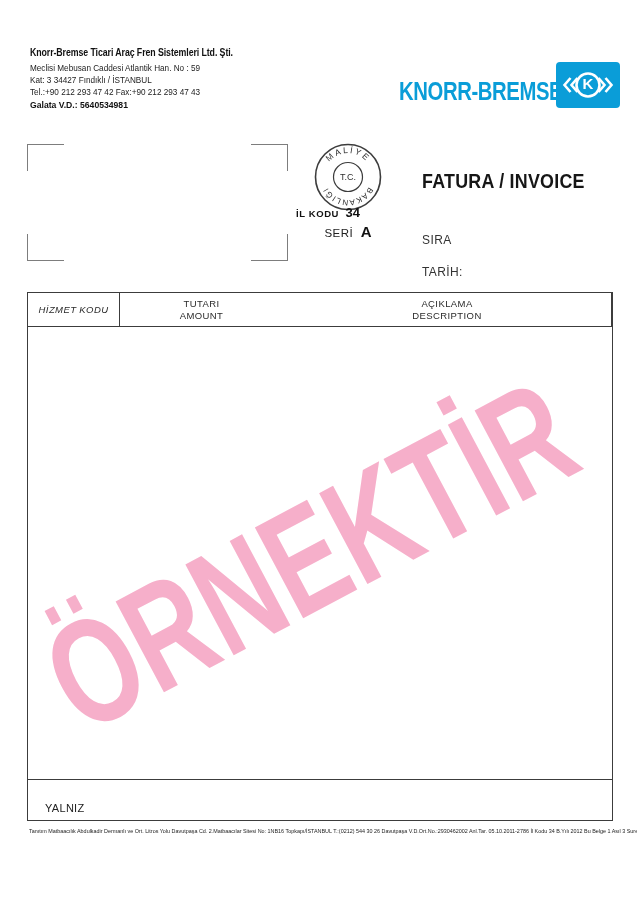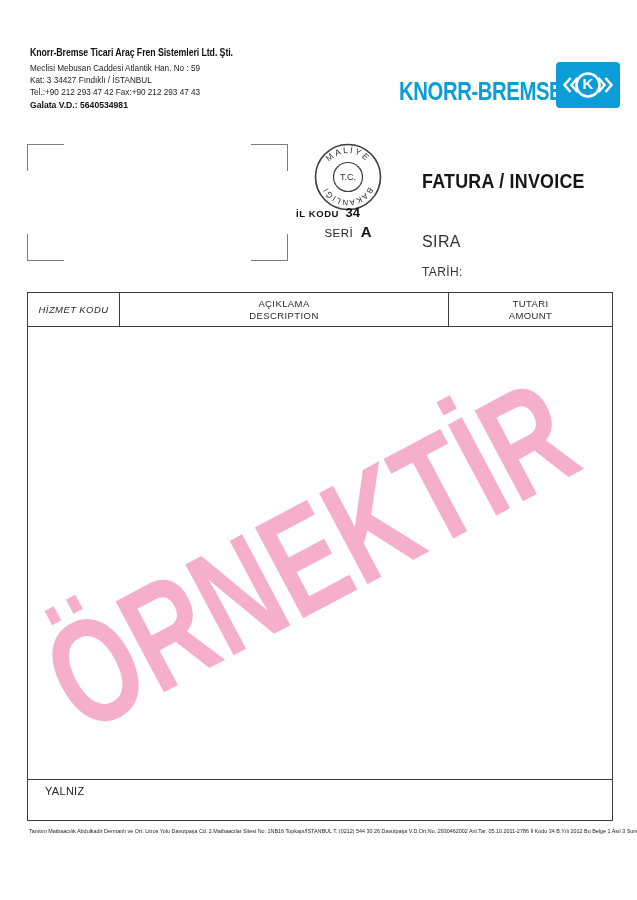--- a/index.html
+++ b/index.html
@@ -32,34 +32,34 @@
   .il-kodu{left:296px;top:203px;width:104px;white-space:nowrap;}
   .il-kodu .lbl{font-size:9.5px;font-weight:bold;letter-spacing:0.6px;color:#111;}
   .il-kodu .val{font-size:13px;font-weight:bold;color:#111;margin-left:2px;}
   .seri{left:296px;top:223px;width:104px;text-align:center;white-space:nowrap;}
   .seri .lbl{font-size:11.5px;color:#222;letter-spacing:0.5px;}
   .seri .val{font-size:15px;font-weight:bold;color:#111;margin-left:3px;}
 
   
   .fatura-title{left:422px;top:169px;font-size:21px;font-weight:bold;color:#161616;
     transform:scaleX(0.85);transform-origin:left top;white-space:nowrap;letter-spacing:0.3px;}
-  .sira{left:422px;top:233px;font-size:16px;color:#333;letter-spacing:0.4px;}
+  .sira{left:422px;top:233px;font-size:12px;color:#333;letter-spacing:0.4px;}
   .tarih{left:422px;top:265px;font-size:12px;color:#333;letter-spacing:0.4px;}
 
   
   .invoice-table{left:27px;top:292px;width:584px;height:527px;border:1.5px solid #3c3c3c;
     display:flex;flex-direction:column;background:transparent;z-index:2;}
   .thead{display:flex;height:33px;border-bottom:1.5px solid #3c3c3c;}
   .th{display:flex;flex-direction:column;align-items:center;justify-content:center;
     font-size:9.5px;line-height:11.5px;color:#2a2a2a;letter-spacing:0.4px;}
   .th.c1{width:91px;border-right:1.5px solid #3c3c3c;font-style:italic;}
   .th.c2{flex:1;border-right:1.5px solid #3c3c3c;}
   .th.c3{width:163px;}
   .tbody{flex:1;}
-  .tfoot{height:41px;border-top:1.5px solid #3c3c3c;padding:5px 0 0 17px;box-sizing:border-box;
+  .tfoot{height:41px;border-top:1.5px solid #3c3c3c;padding:22px 0 0 17px;box-sizing:border-box;
     font-size:11px;line-height:13.5px;color:#222;letter-spacing:0.3px;}
 
   
   .watermark{left:310px;top:556px;z-index:1;font-weight:bold;font-size:130px;
     white-space:nowrap;user-select:none;
     transform:translate(-50%,-50%) rotate(-28deg) scale(0.84,1.15);}
 
   
   .fine-print{left:29px;top:828px;font-size:6px;color:#1c1c1c;white-space:nowrap;
     transform:scaleX(0.9);transform-origin:left top;}
@@ -124,27 +124,27 @@
 <div class="abs sira">SIRA</div>
 <div class="abs tarih">TARİH:</div>
 
 <div class="abs watermark" style="color:#F6AFCA;">ÖRNEKTİR</div>
 
 <div class="abs invoice-table">
   <div class="thead">
     <div class="th c1">
       <div>HİZMET KODU</div>
     </div>
+    <div class="th c3">
+      <div>TUTARI</div>
+      <div>AMOUNT</div>
+    </div>
     <div class="th c2">
       <div>AÇIKLAMA</div>
       <div>DESCRIPTION</div>
-    </div>
-    <div class="th c3">
-      <div>TUTARI</div>
-      <div>AMOUNT</div>
     </div>
   </div>
   <div class="tbody"></div>
   <div class="tfoot">
     <div>YALNIZ</div>
   </div>
 </div>
 
 <div class="abs fine-print">Tanıtım Matbaacılık Abdulkadir Dermanlı ve Ort. Litros Yolu Davutpaşa Cd. 2.Matbaacılar Sitesi No: 1NB16 Topkapı/İSTANBUL  T.:(0212) 544 30 26 Davutpaşa V.D.Ort.No.:2930462002 Anl.Tar. 05.10.2011-2786 İl Kodu 34 B.Yılı 2012 Bu Belge 1 Asıl 3 Surettir.</div>
 

